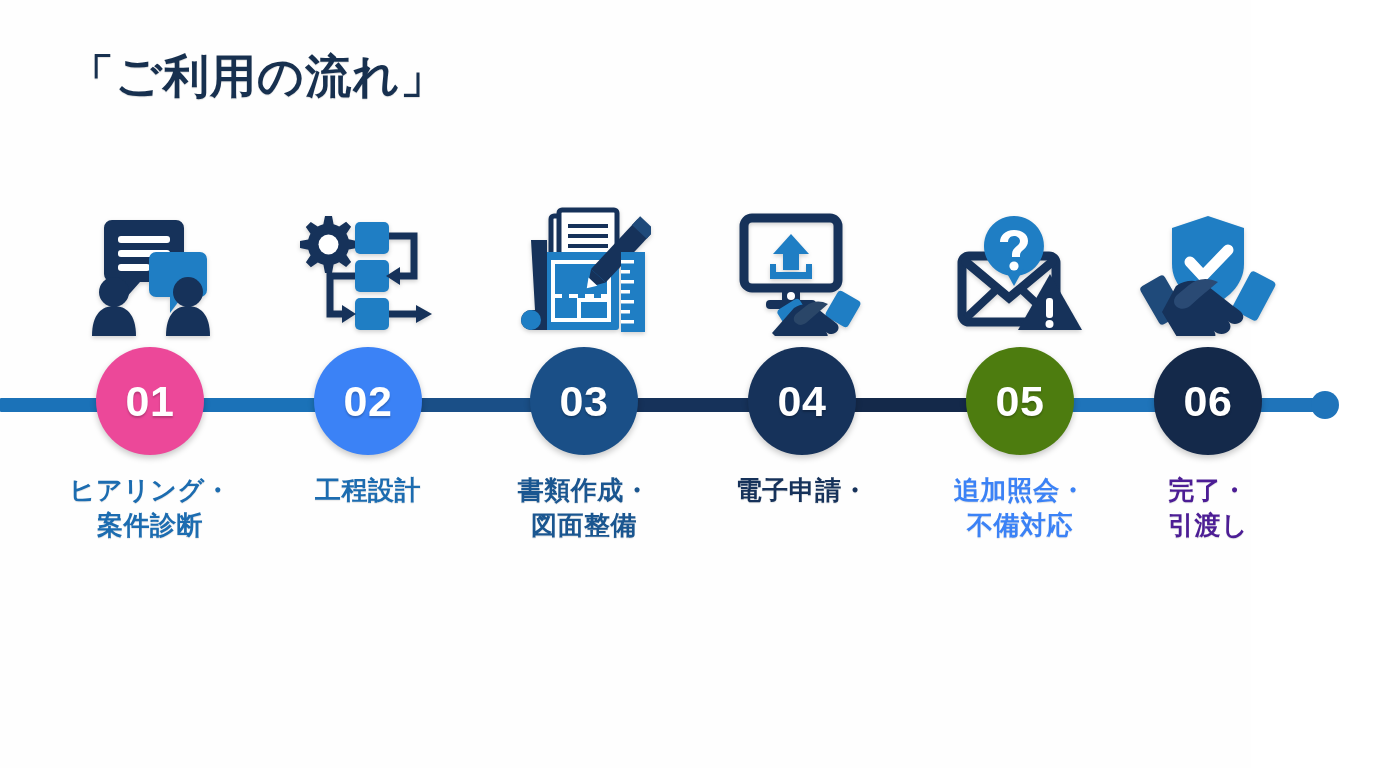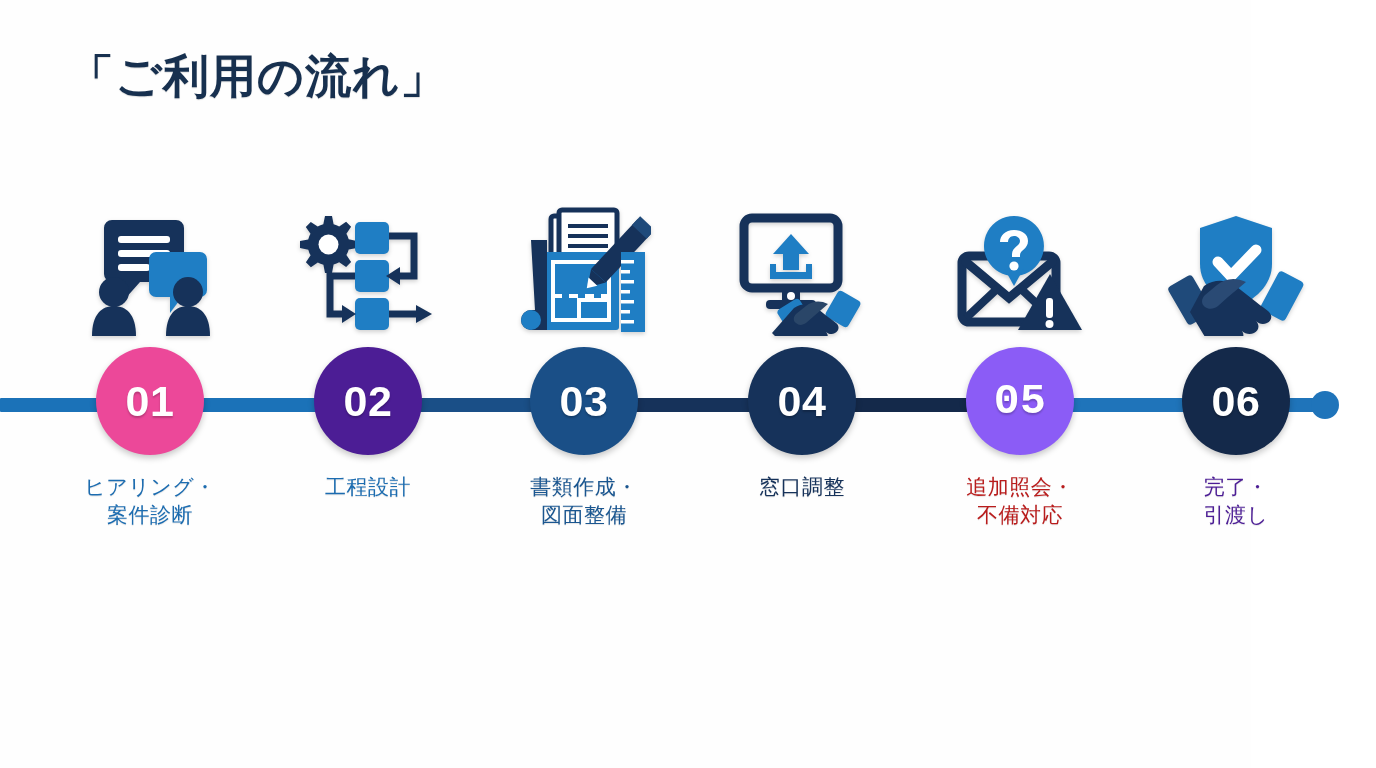--- a/index.html
+++ b/index.html
@@ -101,22 +101,22 @@
     color: #ffffff;
     font-size: 43px;
     font-weight: 700;
     letter-spacing: 0.5px;
     line-height: 1;
     text-shadow: 0 2px 2px rgba(0,0,0,0.22);
   }
 
   .label {
     margin-top: 18px;
-    font-size: 21px;
-    font-weight: 400;
+    font-size: 26px;
+    font-weight: 700;
     line-height: 1.33;
     letter-spacing: 0.5px;
     text-shadow: 0 1px 1px rgba(0,0,0,0.10);
   }
   .label .ln { display: block; white-space: nowrap; }
 </style>
 </head>
 <body>
 
 <div id="slide">
@@ -170,21 +170,21 @@
           <rect x="57" y="50" width="34" height="32" rx="5" fill="#1f7ec4"></rect>
           <rect x="57" y="88" width="34" height="32" rx="5" fill="#1f7ec4"></rect>
           <path d="M91 26 H116 V66 H100" fill="none" stroke="#16325a" stroke-width="7"></path>
           <path d="M102 57 l-14 9 14 9 Z" fill="#16325a"></path>
           <path d="M57 66 H32 V104 H46" fill="none" stroke="#16325a" stroke-width="7"></path>
           <path d="M44 95 l14 9 -14 9 Z" fill="#16325a"></path>
           <path d="M91 104 H122" fill="none" stroke="#16325a" stroke-width="7"></path>
           <path d="M118 95 l16 9 -16 9 Z" fill="#16325a"></path>
         </svg>
       </div>
-      <div class="circle" style="background:#4c1d95;">
+      <div class="circle" style="background:#3b82f6;">
         <span class="num">02</span>
       </div>
       <div class="label" style="color:#1c6cb0;">
         <span class="ln">工程設計</span>
       </div>
     </div>
 
     <div class="step" style="left:476px;">
       <div class="icon-wrap">
         <svg width="134" height="132" viewBox="0 0 134 132">
@@ -244,49 +244,49 @@
             <rect x="98" y="82" width="26" height="30" rx="4" transform="rotate(30 111 97)" fill="#1f7ec4"></rect>
             <path d="M62 96 c10-6 18-4 24 1 c6 5 13 10 18 14 c4 3 3 8 -1 10 c-3 2 -7 1 -9 -1 c3 3 2 8 -2 10 c-3 2 -7 1 -9 -1 c2 3 0 7 -4 8 c-3 1 -6 0 -8 -2 c1 3 -1 6 -5 6 c-4 1 -8 -2 -12 -6 l-14 -14 Z" fill="#16325a"></path>
             <path d="M96 92 c-8-4 -16-3 -22 2 l-10 8 c-3 3 -3 7 0 9 c3 3 7 2 10 0 l8 -7" fill="#2a4668"></path>
           </g>
         </svg>
       </div>
       <div class="circle" style="background:#16325a;">
         <span class="num">04</span>
       </div>
       <div class="label" style="color:#16325a;">
-        <span class="ln">窓口調整</span>
+        <span class="ln">電子申請・</span>
       </div>
     </div>
 
     <div class="step" style="left:912px;">
       <div class="icon-wrap">
         <svg width="136" height="124" viewBox="0 0 136 124">
           <rect x="10" y="44" width="94" height="66" rx="7" fill="none" stroke="#16325a" stroke-width="9"></rect>
           <path d="M14 50 L57 86 L100 50" fill="none" stroke="#16325a" stroke-width="9" stroke-linecap="round"></path>
           <path d="M14 106 L46 76 M100 106 L68 76" fill="none" stroke="#16325a" stroke-width="8"></path>
           <path d="M62 4 a30 30 0 1 1 -0.1 0 Z" fill="#1f7ec4"></path>
           <path d="M52 56 l10 18 l10 -18 Z" fill="#1f7ec4"></path>
           <path d="M62 18 c-9 0 -14 6 -14 12 h8 c0 -3 2 -6 6 -6 c3 0 6 2 6 5 c0 5 -8 6 -8 13 v3 h8 v-2 c0 -5 8 -6 8 -14 c0 -7 -6 -11 -14 -11 Z" fill="#ffffff"></path>
           <circle cx="62" cy="54" r="4.6" fill="#ffffff"></circle>
           <path d="M106 62 l32 56 h-64 Z" fill="#16325a" transform="translate(-8,0)"></path>
           <rect x="94" y="86" width="7" height="20" rx="3" fill="#ffffff"></rect>
           <circle cx="97.5" cy="112" r="4" fill="#ffffff"></circle>
         </svg>
       </div>
-      <div class="circle" style="background:#8b5cf6;font-family:Liberation Mono, monospace;">
+      <div class="circle" style="background:#4d7c0f;">
         <span class="num">05</span>
       </div>
-      <div class="label" style="color:#b91c1c;">
+      <div class="label" style="color:#3b82f6;">
         <span class="ln">追加照会・</span>
         <span class="ln">不備対応</span>
       </div>
     </div>
 
-    <div class="step" style="left:1128px;">
+    <div class="step" style="left:1100px;">
       <div class="icon-wrap">
         <svg width="136" height="124" viewBox="0 0 136 124">
           <path d="M68 4 L104 16 V52 c0 22 -18 36 -36 44 c-18 -8 -36 -22 -36 -44 V16 Z" fill="#1f7ec4"></path>
           <path d="M50 50 l13 14 l25 -26" fill="none" stroke="#ffffff" stroke-width="11" stroke-linecap="round" stroke-linejoin="round"></path>
           <rect x="8" y="66" width="28" height="44" rx="4" transform="rotate(-30 22 88)" fill="#1f4a7a"></rect>
           <rect x="100" y="62" width="28" height="44" rx="4" transform="rotate(28 114 84)" fill="#1f7ec4"></rect>
           <path d="M36 74 c12-8 24-6 33 1 l14 11 c6 5 12 9 17 13 c5 4 4 10 -1 12 c-4 2 -8 1 -11 -2 c4 4 3 10 -2 12 c-4 2 -9 1 -12 -2 c3 4 1 9 -4 10 c-4 1 -8 -1 -11 -4 c1 4 -2 8 -7 8 c-5 0 -10 -3 -15 -8 L22 100 Z" fill="#16325a"></path>
           <path d="M78 70 c-10-5 -21-4 -29 3 l-12 10 c-4 4 -4 9 0 12 c4 3 9 2 13 -1 l10 -9" fill="#2a4a74"></path>
         </svg>
       </div>

